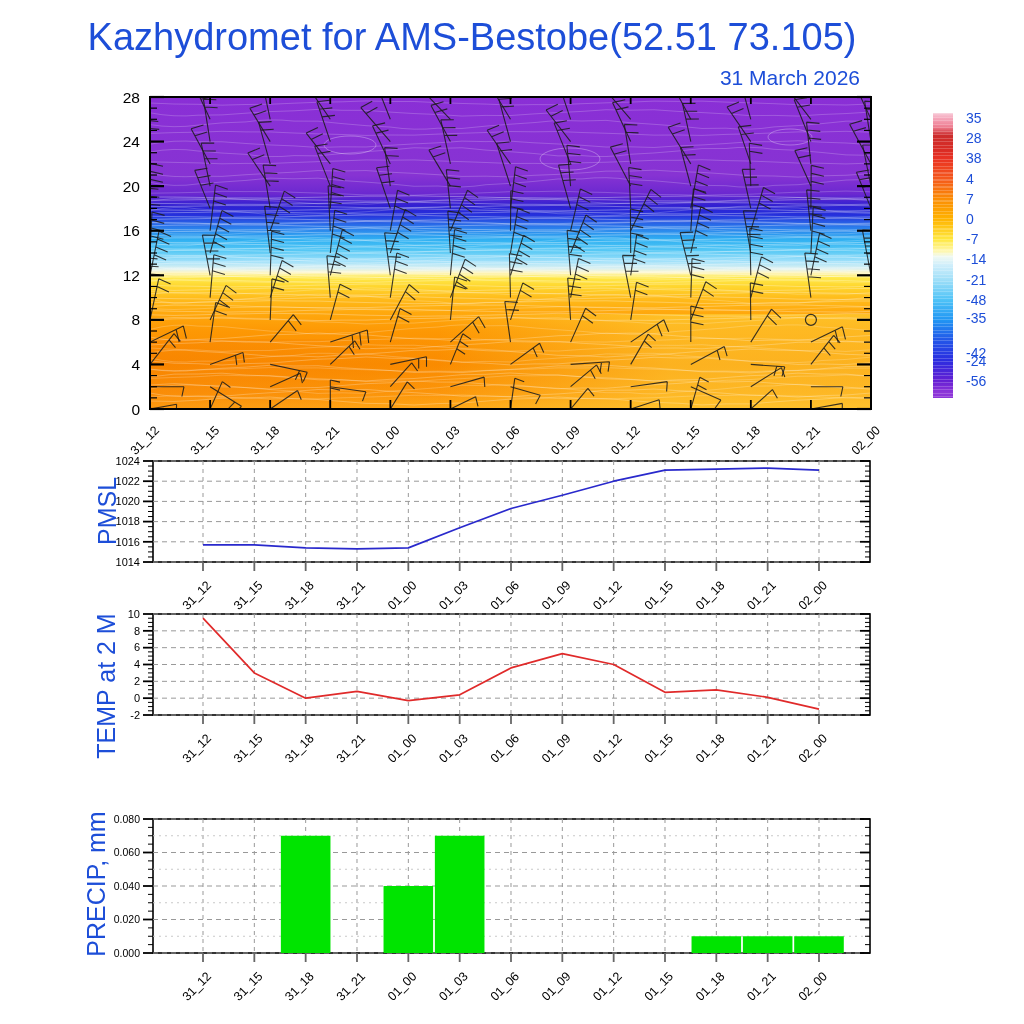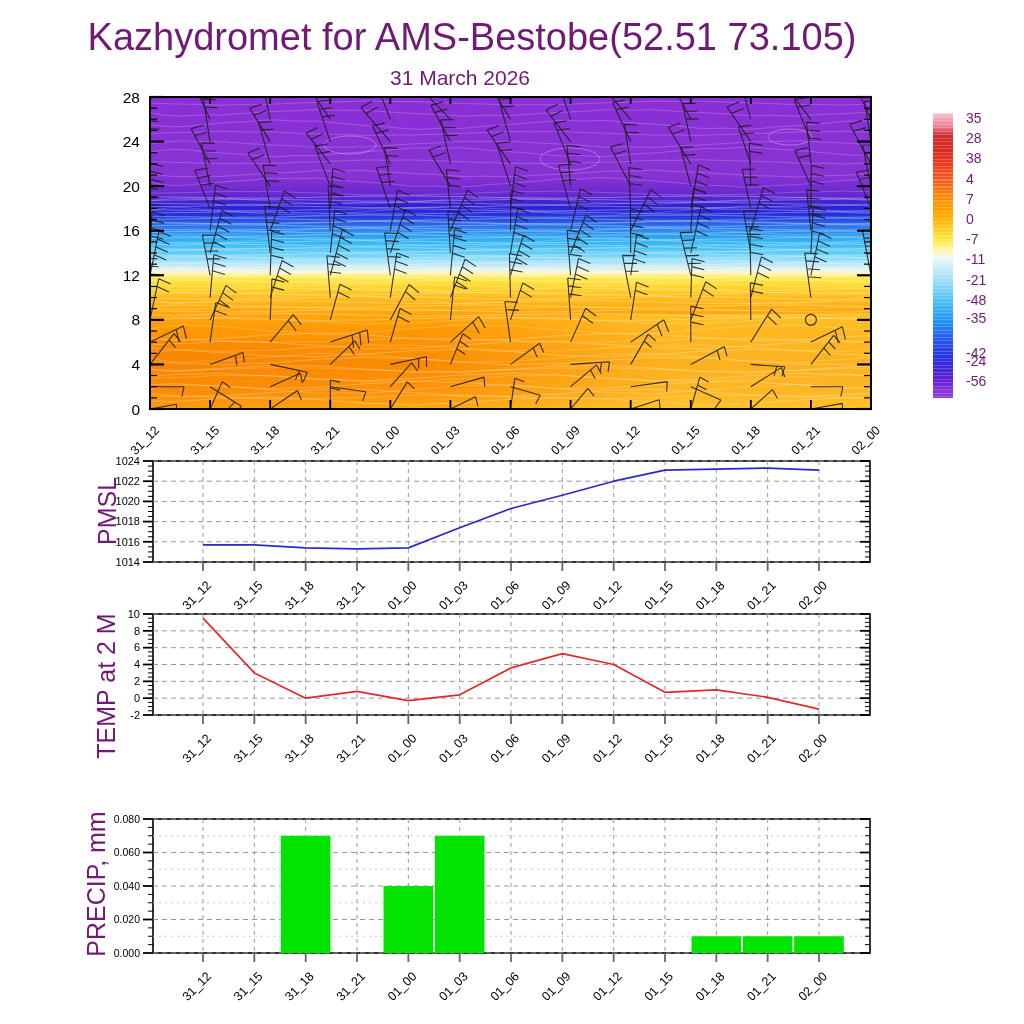--- a/index.html
+++ b/index.html
@@ -1,20 +1,20 @@
 <!DOCTYPE html>
 <html><head>
 <meta charset="utf-8">
 <style>
   html,body{margin:0;padding:0;background:#fff;}
   .page{position:relative;width:1024px;height:1024px;background:#fff;overflow:hidden;
-        font-family:"Liberation Sans", sans-serif;color:#701a75;}
+        font-family:"Liberation Sans", sans-serif;color:#1d4ed8;}
   .title{position:absolute;left:60px;top:16px;width:824px;text-align:center;
          font-size:38px;font-weight:400;letter-spacing:0px;}
-  .subtitle{position:absolute;left:60px;top:66px;width:800px;text-align:center;font-size:21px;}
+  .subtitle{position:absolute;left:60px;top:66px;width:800px;text-align:right;font-size:21px;}
   .vtitle{position:absolute;white-space:nowrap;font-size:25px;
           transform:translate(-50%,-50%) rotate(-90deg);}
   #field{position:absolute;left:150px;top:97px;width:721px;height:312px;}
   #field .ov{position:absolute;left:0;width:100%;}
   #colorbar{position:absolute;left:933px;top:113px;width:20px;height:285px;}
   #cbstripes{position:absolute;left:0;top:0;width:100%;height:100%;
      background:repeating-linear-gradient(to bottom, rgba(255,255,255,.2) 0 1px, rgba(255,255,255,0) 1px 3.5px);}
   .cblabel{position:absolute;left:33px;font-size:14px;line-height:18px;white-space:nowrap;}
   svg{position:absolute;overflow:visible;}
   svg text{font-family:"Liberation Sans", sans-serif;fill:#000;}
@@ -430,21 +430,21 @@
     <div id="cbstripes"></div>
   </div>
   <div id="cblabels" style="position: absolute; left: 933px; top: 113px; width: 60px; height: 285px;">
       <div class="cblabel" style="top: -4px;">35</div>
       <div class="cblabel" style="top: 16.21px;">28</div>
       <div class="cblabel" style="top: 36.42px;">38</div>
       <div class="cblabel" style="top: 56.63px;">4</div>
       <div class="cblabel" style="top: 76.84px;">7</div>
       <div class="cblabel" style="top: 97.05px;">0</div>
       <div class="cblabel" style="top: 117.26px;">-7</div>
-      <div class="cblabel" style="top: 137.47px;">-11</div>
+      <div class="cblabel" style="top: 137.47px;">-14</div>
       <div class="cblabel" style="top: 157.68px; text-align: right;">-21</div>
       <div class="cblabel" style="top: 177.89px;">-48</div>
       <div class="cblabel" style="top: 196px;">-35</div>
       <div class="cblabel" style="top: 231px;">-42</div>
       <div class="cblabel" style="top: 238.52px;">-24</div>
       <div class="cblabel" style="top: 258.73px;">-56</div>
     </div>
 
   <svg id="pmsl-svg" width="792" height="181" style="left: 108px; top: 445px;">
       <rect x="45" y="16" width="717" height="101" fill="none" stroke="#000" stroke-width="1.6"></rect>

